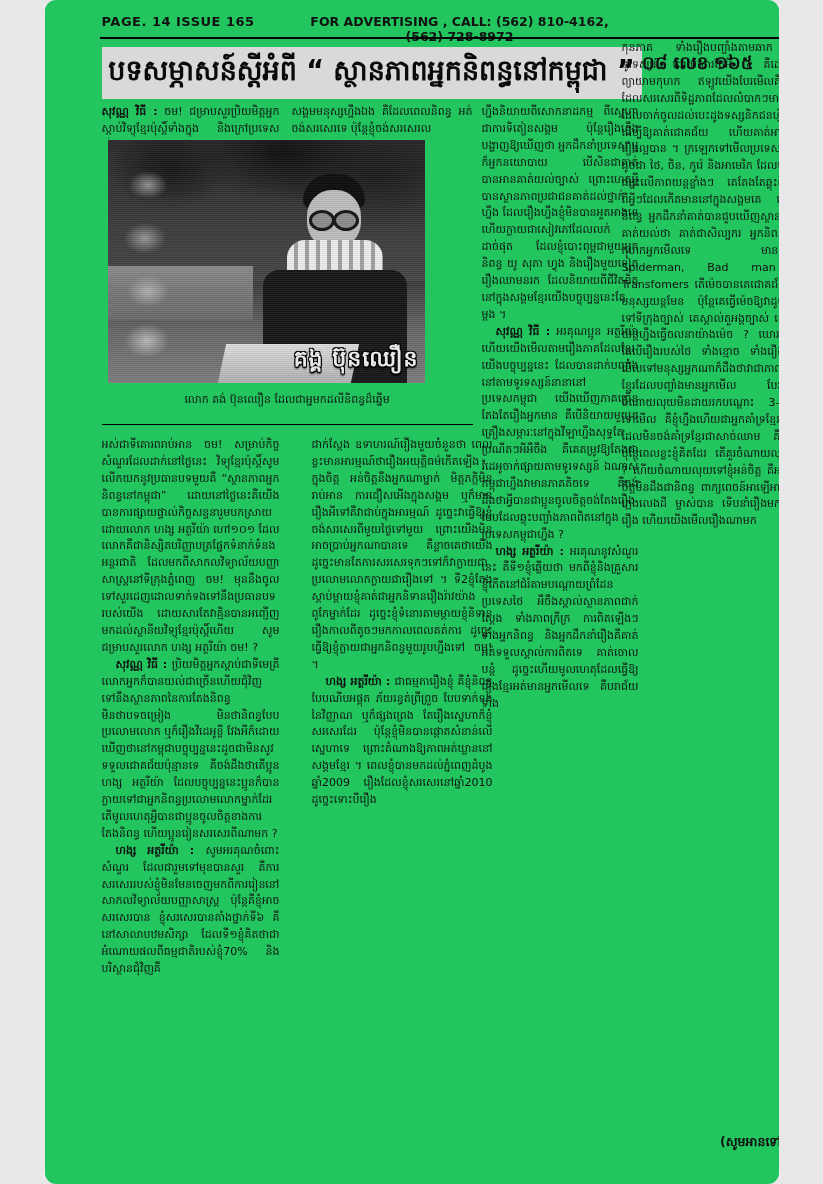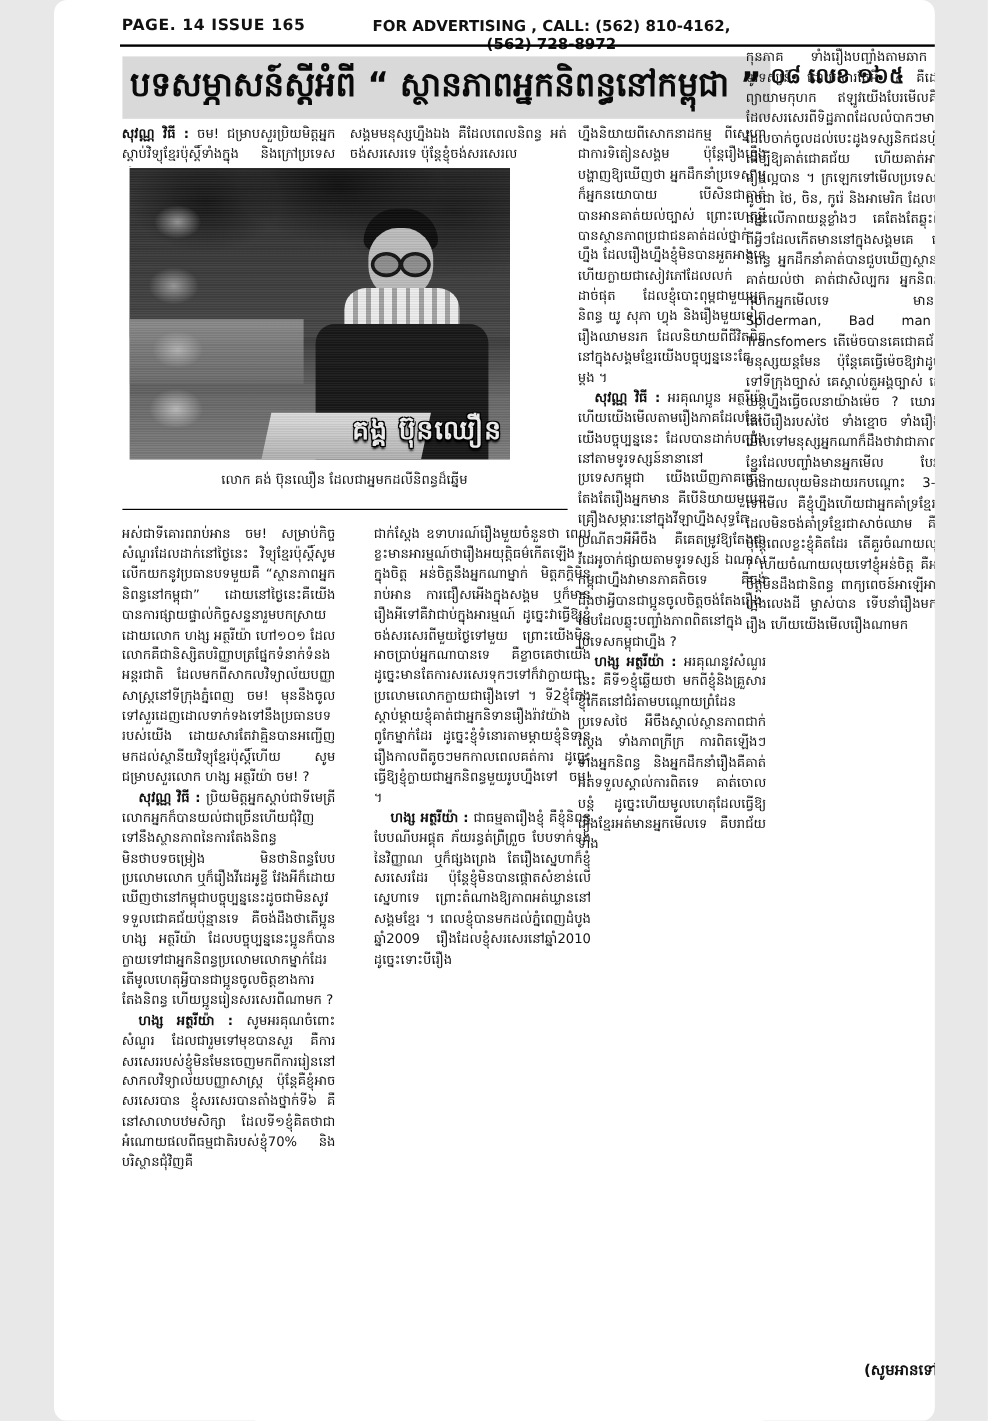--- a/index.html
+++ b/index.html
@@ -1,17 +1,17 @@
 <!DOCTYPE html>
 <html><head>
 <meta charset="utf-8">
 <style>
   html,body{margin:0;padding:0;background:#e8e8e8;}
   #page{
-    position:relative;width:734px;height:1184px;background:#ffffff;
+    position:relative;width:734px;height:1184px;background:#22c55e;
     font-family:"DejaVu Sans",sans-serif;color:#111;overflow:hidden;
     margin:0 auto;
     border-radius:11px;
   }
   
   .hdr-left{position:absolute;left:57px;top:14px;font-size:13px;font-weight:bold;letter-spacing:.5px;}
   .hdr-center{position:absolute;left:250px;top:14px;width:330px;text-align:center;font-size:12.5px;font-weight:bold;}
   .hdr-right{position:absolute;right:25px;top:11px;font-size:18px;font-weight:bold;margin-top:40px;}
   .hdr-rule{position:absolute;left:55px;top:37px;width:757px;height:2px;background:#000;}
   

